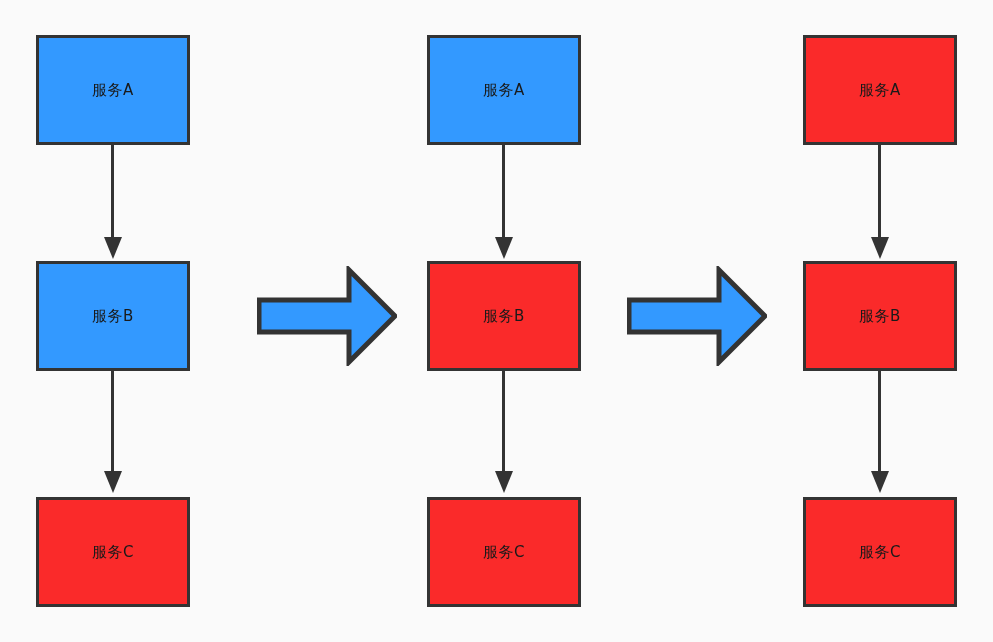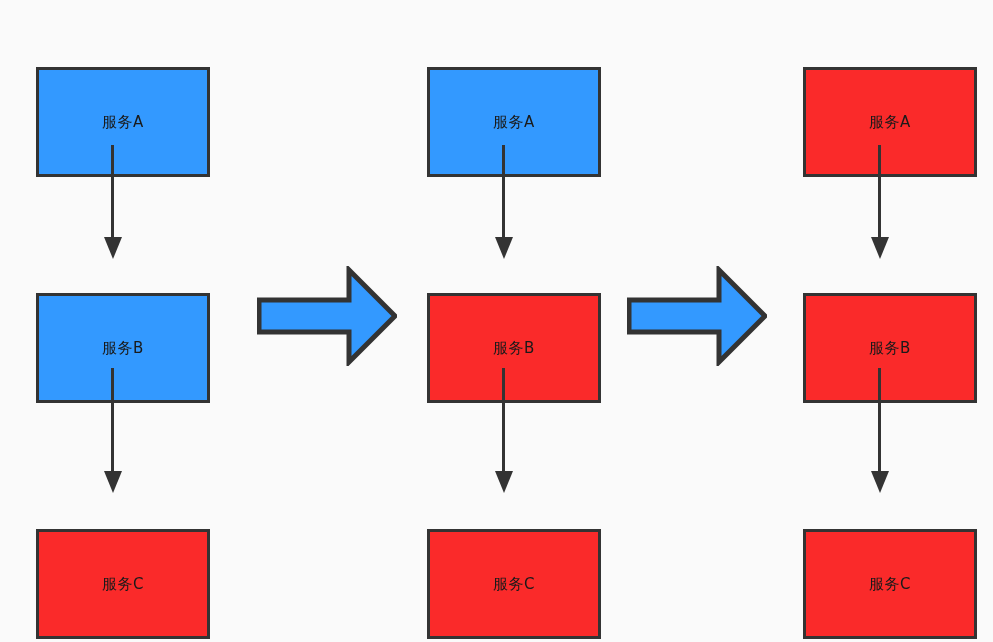--- a/index.html
+++ b/index.html
@@ -17,33 +17,32 @@
   }
   #stage {
     position: relative;
     width: 993px;
     height: 642px;
   }
 
   
   .node {
     position: absolute;
-    width: 174px;
+    width: 154px;
     height: 110px;
     box-sizing: border-box;
     border: 3px solid #333333;
     display: flex;
     align-items: center;
     justify-content: center;
     font-size: 15px;
     line-height: 1;
     color: #1a1a1a;
     letter-spacing: 0.5px;
     user-select: none;
-    margin-top: 32px;
   }
   .node.blue { background: #3399ff; }
   .node.red  { background: #fa2a2a; }
 
   
   .connector {
     position: absolute;
     width: 3px;
     background: #333333;
   }

